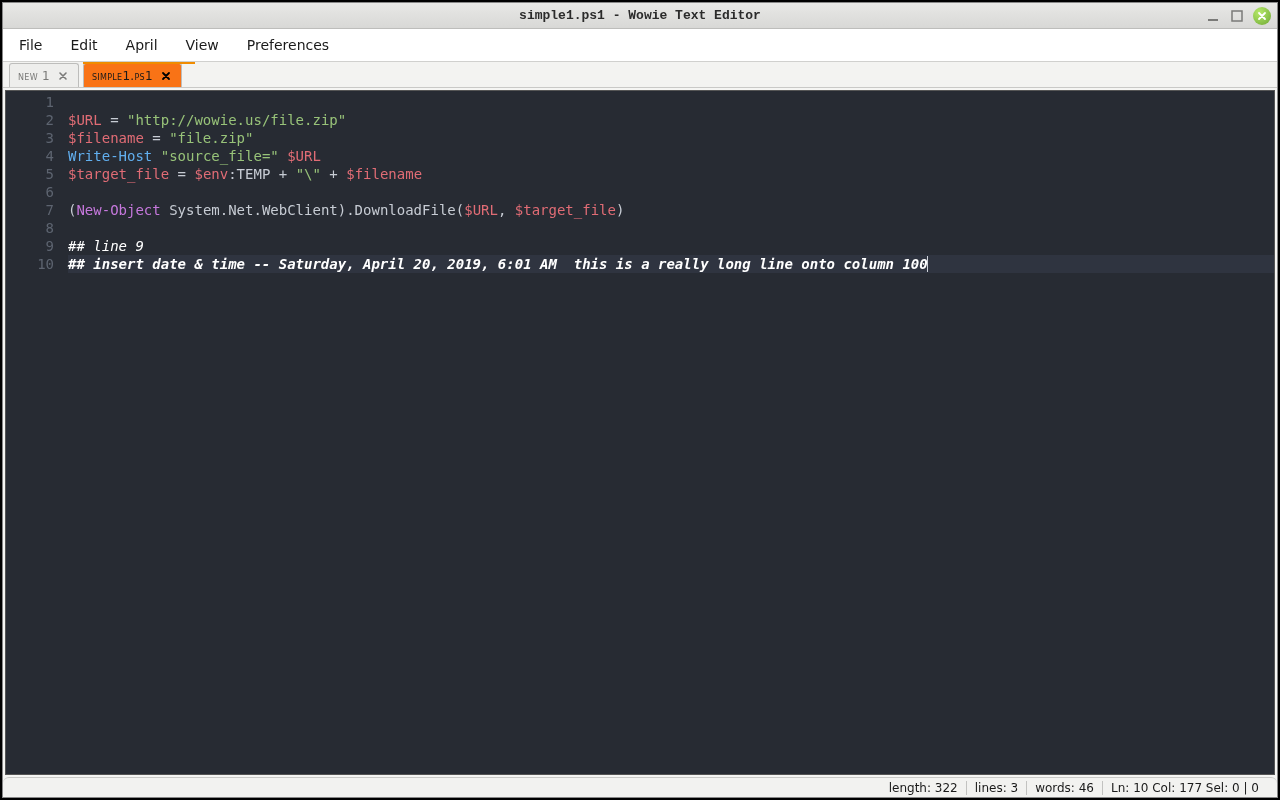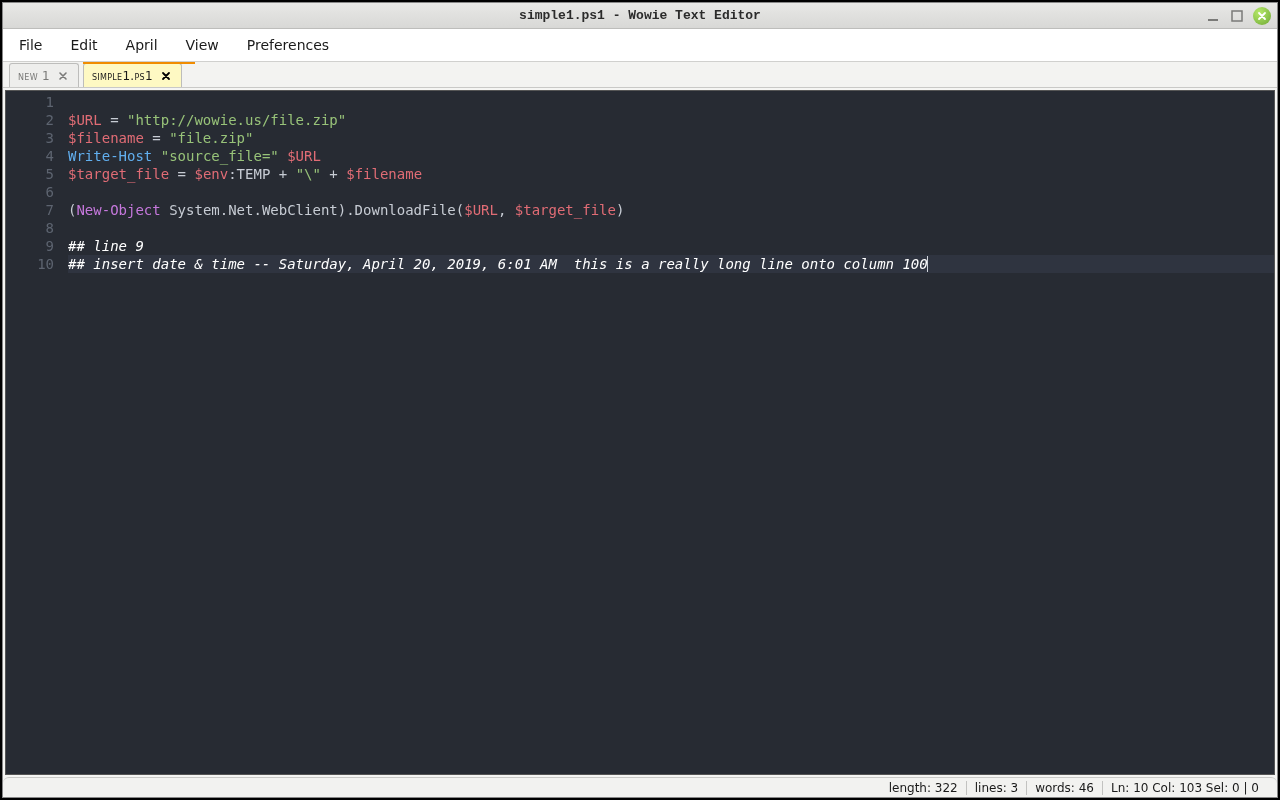--- a/index.html
+++ b/index.html
@@ -42,40 +42,40 @@
     content: ""; position: absolute; left: 80px; top: 0; width: 112px; height: 2px; background: #f08c00;
   }
   .tab {
     height: 24px; border: 1px solid #bdbdbb; border-bottom: none;
     background: #eeeeec; color: #7a7a78;
     display: flex; align-items: center; padding: 0 8px; gap: 6px;
     font-size: 12px; font-variant: small-caps; letter-spacing: 0.3px;
     margin-right: 4px; border-radius: 3px 3px 0 0;
     cursor: default;
   }
-  .tab.active { background: #fef9c3; color: #1a1a1a; font-weight: 500; }
+  .tab.active { background: #f97316; color: #1a1a1a; font-weight: 500; }
   .tab .tab-close { width: 14px; height: 14px; display: flex; align-items: center; justify-content: center; color: #555; }
   .tab.active .tab-close { color: #000; }
   
   .editor {
     flex: 1; display: flex; background: #272b33; border: 1px solid #555; margin: 2px;
     font-family: "DejaVu Sans Mono", "Liberation Mono", monospace; font-size: 14px;
     line-height: 18px; overflow: hidden; position: relative;
   }
   .gutter {
     width: 58px; background: #272b33; color: #5d6470; text-align: right;
     padding: 2px 10px 0 0; user-select: none;
   }
   .gutter .ln { height: 18px; }
   .code {
     flex: 1; background: #272b33; color: #c7ccd4; padding: 2px 0 0 4px; position: relative;
     white-space: pre;
   }
   .code .line { height: 18px; position: relative; }
-  .code .line.current { background: #2f3440; }
+  .code .line.current { background: #2f3440; font-weight: bold; }
   .tok-var  { color: #e06c75; }
   .tok-op   { color: #c7ccd4; }
   .tok-str  { color: #98c379; }
   .tok-cmd  { color: #61afef; }
   .tok-key  { color: #c678dd; }
   .tok-txt  { color: #c7ccd4; }
   .tok-comm { color: #ffffff; font-style: italic; }
   .caret {
     display: inline-block; width: 1px; height: 16px; background: #cfd3da;
     vertical-align: -3px; margin-left: -1px;
@@ -156,16 +156,16 @@
         <div class="ln">9</div>
         <div class="ln">10</div>
       </div>
     <div class="code" id="code"><div class="line"></div><div class="line"><span class="tok-var">$URL</span><span class="tok-op"> = </span><span class="tok-str">"http://wowie.us/file.zip"</span></div><div class="line"><span class="tok-var">$filename</span><span class="tok-op"> = </span><span class="tok-str">"file.zip"</span></div><div class="line"><span class="tok-cmd">Write-Host</span><span class="tok-op"> </span><span class="tok-str">"source_file="</span><span class="tok-op"> </span><span class="tok-var">$URL</span></div><div class="line"><span class="tok-var">$target_file</span><span class="tok-op"> = </span><span class="tok-var">$env</span><span class="tok-op">:</span><span class="tok-txt">TEMP</span><span class="tok-op"> + </span><span class="tok-str">"\"</span><span class="tok-op"> + </span><span class="tok-var">$filename</span></div><div class="line"></div><div class="line"><span class="tok-op">(</span><span class="tok-key">New-Object</span><span class="tok-op"> </span><span class="tok-txt">System.Net.WebClient</span><span class="tok-op">).</span><span class="tok-txt">DownloadFile</span><span class="tok-op">(</span><span class="tok-var">$URL</span><span class="tok-op">, </span><span class="tok-var">$target_file</span><span class="tok-op">)</span></div><div class="line"></div><div class="line"><span class="tok-comm">## line 9</span></div><div class="line current"><span class="tok-comm">## insert date &amp; time -- Saturday, April 20, 2019, 6:01 AM  this is a really long line onto column 100</span><span class="caret"></span></div></div>
   </div>
 
   <div class="statusbar">
     <span class="cell">length: 322</span>
     <span class="cell">lines: 3</span>
     <span class="cell">words: 46</span>
-    <span class="cell">Ln: 10  Col: 103  Sel: 0 | 0</span>
+    <span class="cell">Ln: 10  Col: 177  Sel: 0 | 0</span>
   </div>
 
 </div>
 
 </body></html>

